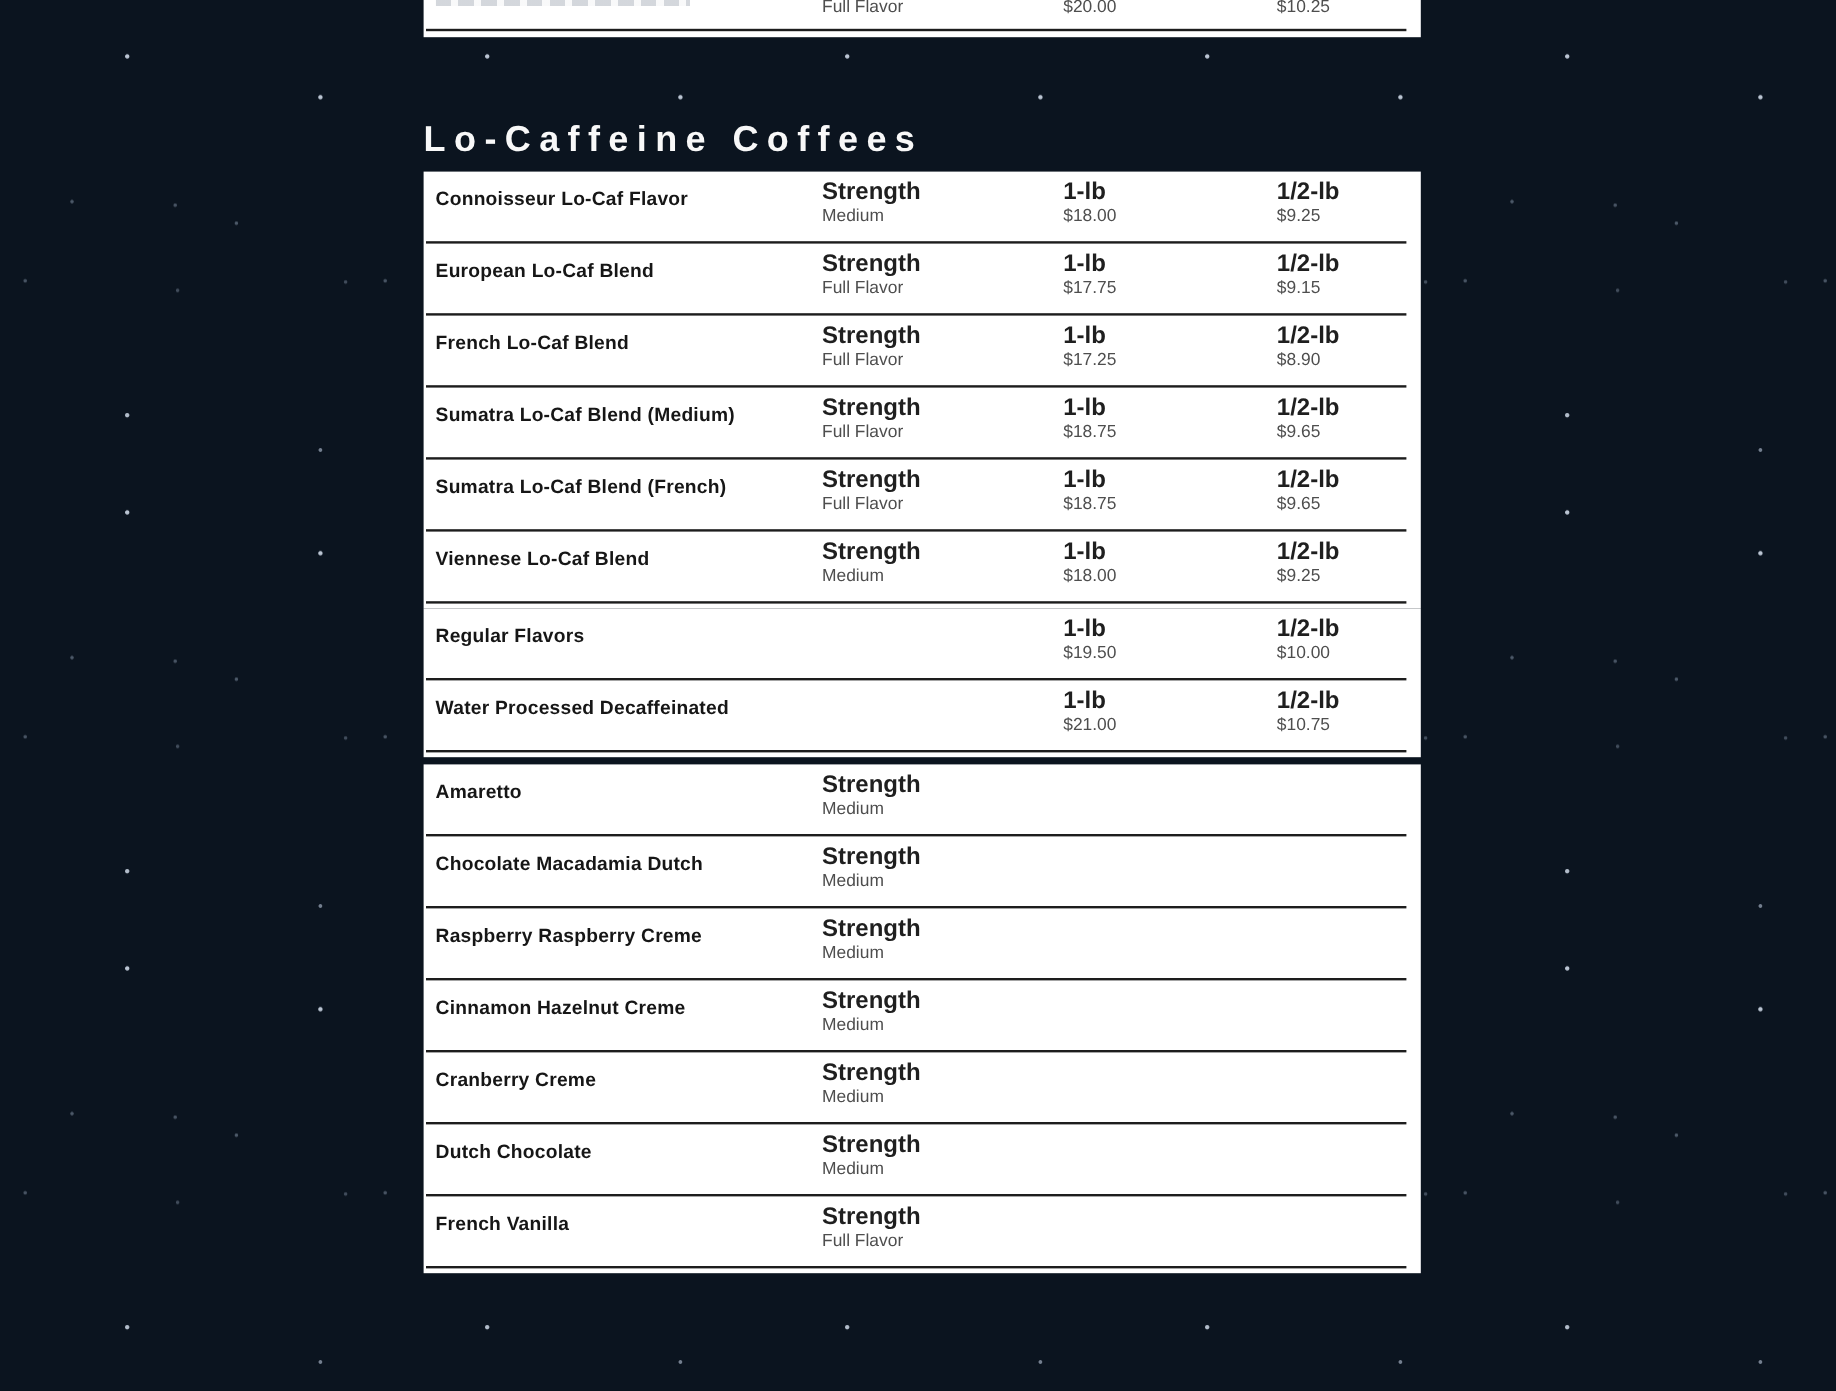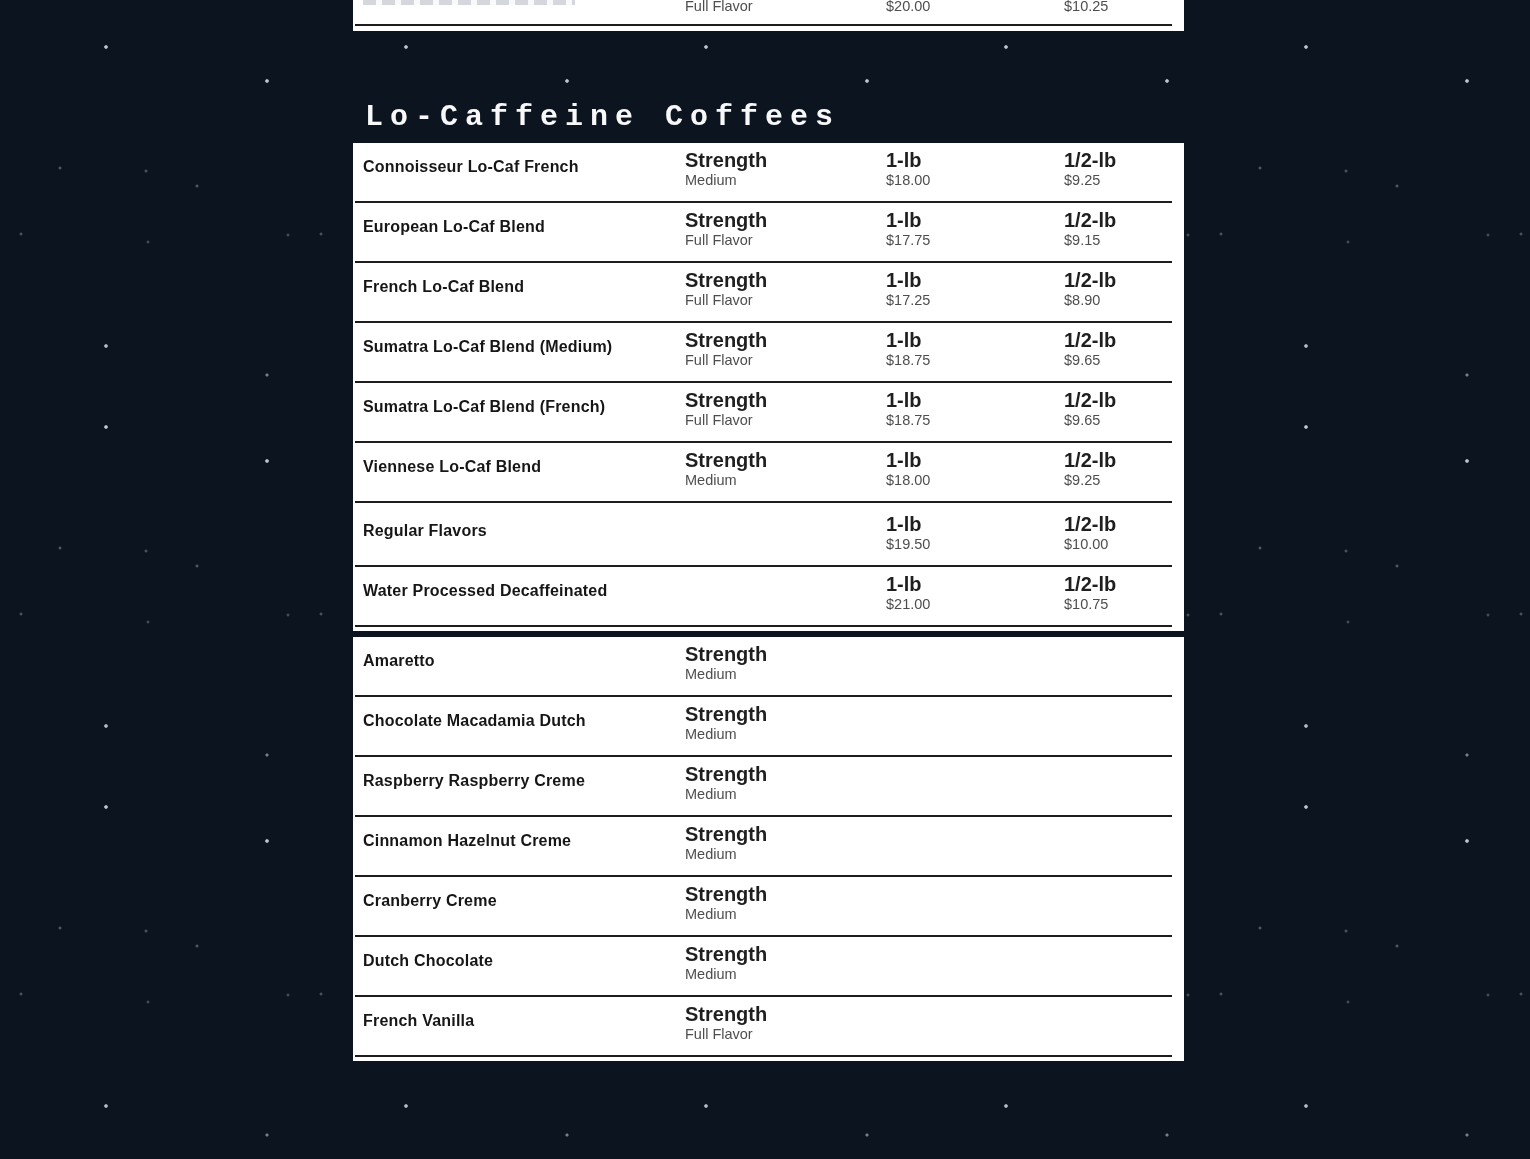--- a/index.html
+++ b/index.html
@@ -29,27 +29,26 @@
     background-repeat: repeat;
     padding-left: 16px;
   }
   .content {
     position: absolute;
     left: 353px;
     top: 0;
     width: 831px;
   }
   .section-title {
-    margin: 12px;
+    margin: 0;
     font-size: 30px;
     font-weight: 700;
     line-height: 40px;
     letter-spacing: 7px;
     color: #f8f8f8;
-    font-family: Liberation Mono, monospace;
   }
   .section-title.first { margin-top: 66px; margin-bottom: 6px; }
   .section-title.later { margin-top: 55px; margin-bottom: 0; }
   .menu-table {
     background: #ffffff;
     padding-bottom: 4px;
   }
   .menu-table.gap-above { margin-top: 6px; }
   .row { position: relative; height: 60px; }
   .sep {
@@ -121,21 +120,21 @@
           <div class="val">$10.25</div>
         </div>
         <div class="sep"></div>
       </div>
     </div>
 
     <div>
         <h2 class="section-title first">Lo-Caffeine Coffees</h2>
         <div class="menu-table">
           <div class="row">
-            <div class="cell name">Connoisseur Lo-Caf French</div>
+            <div class="cell name">Connoisseur Lo-Caf Flavor</div>
             <div class="cell c-strength">
               <div class="lab">Strength</div>
               <div class="val">Medium</div>
             </div>
             <div class="cell c-lb">
               <div class="lab">1-lb</div>
               <div class="val">$18.00</div>
             </div>
             <div class="cell c-half">
               <div class="lab">1/2-lb</div>

